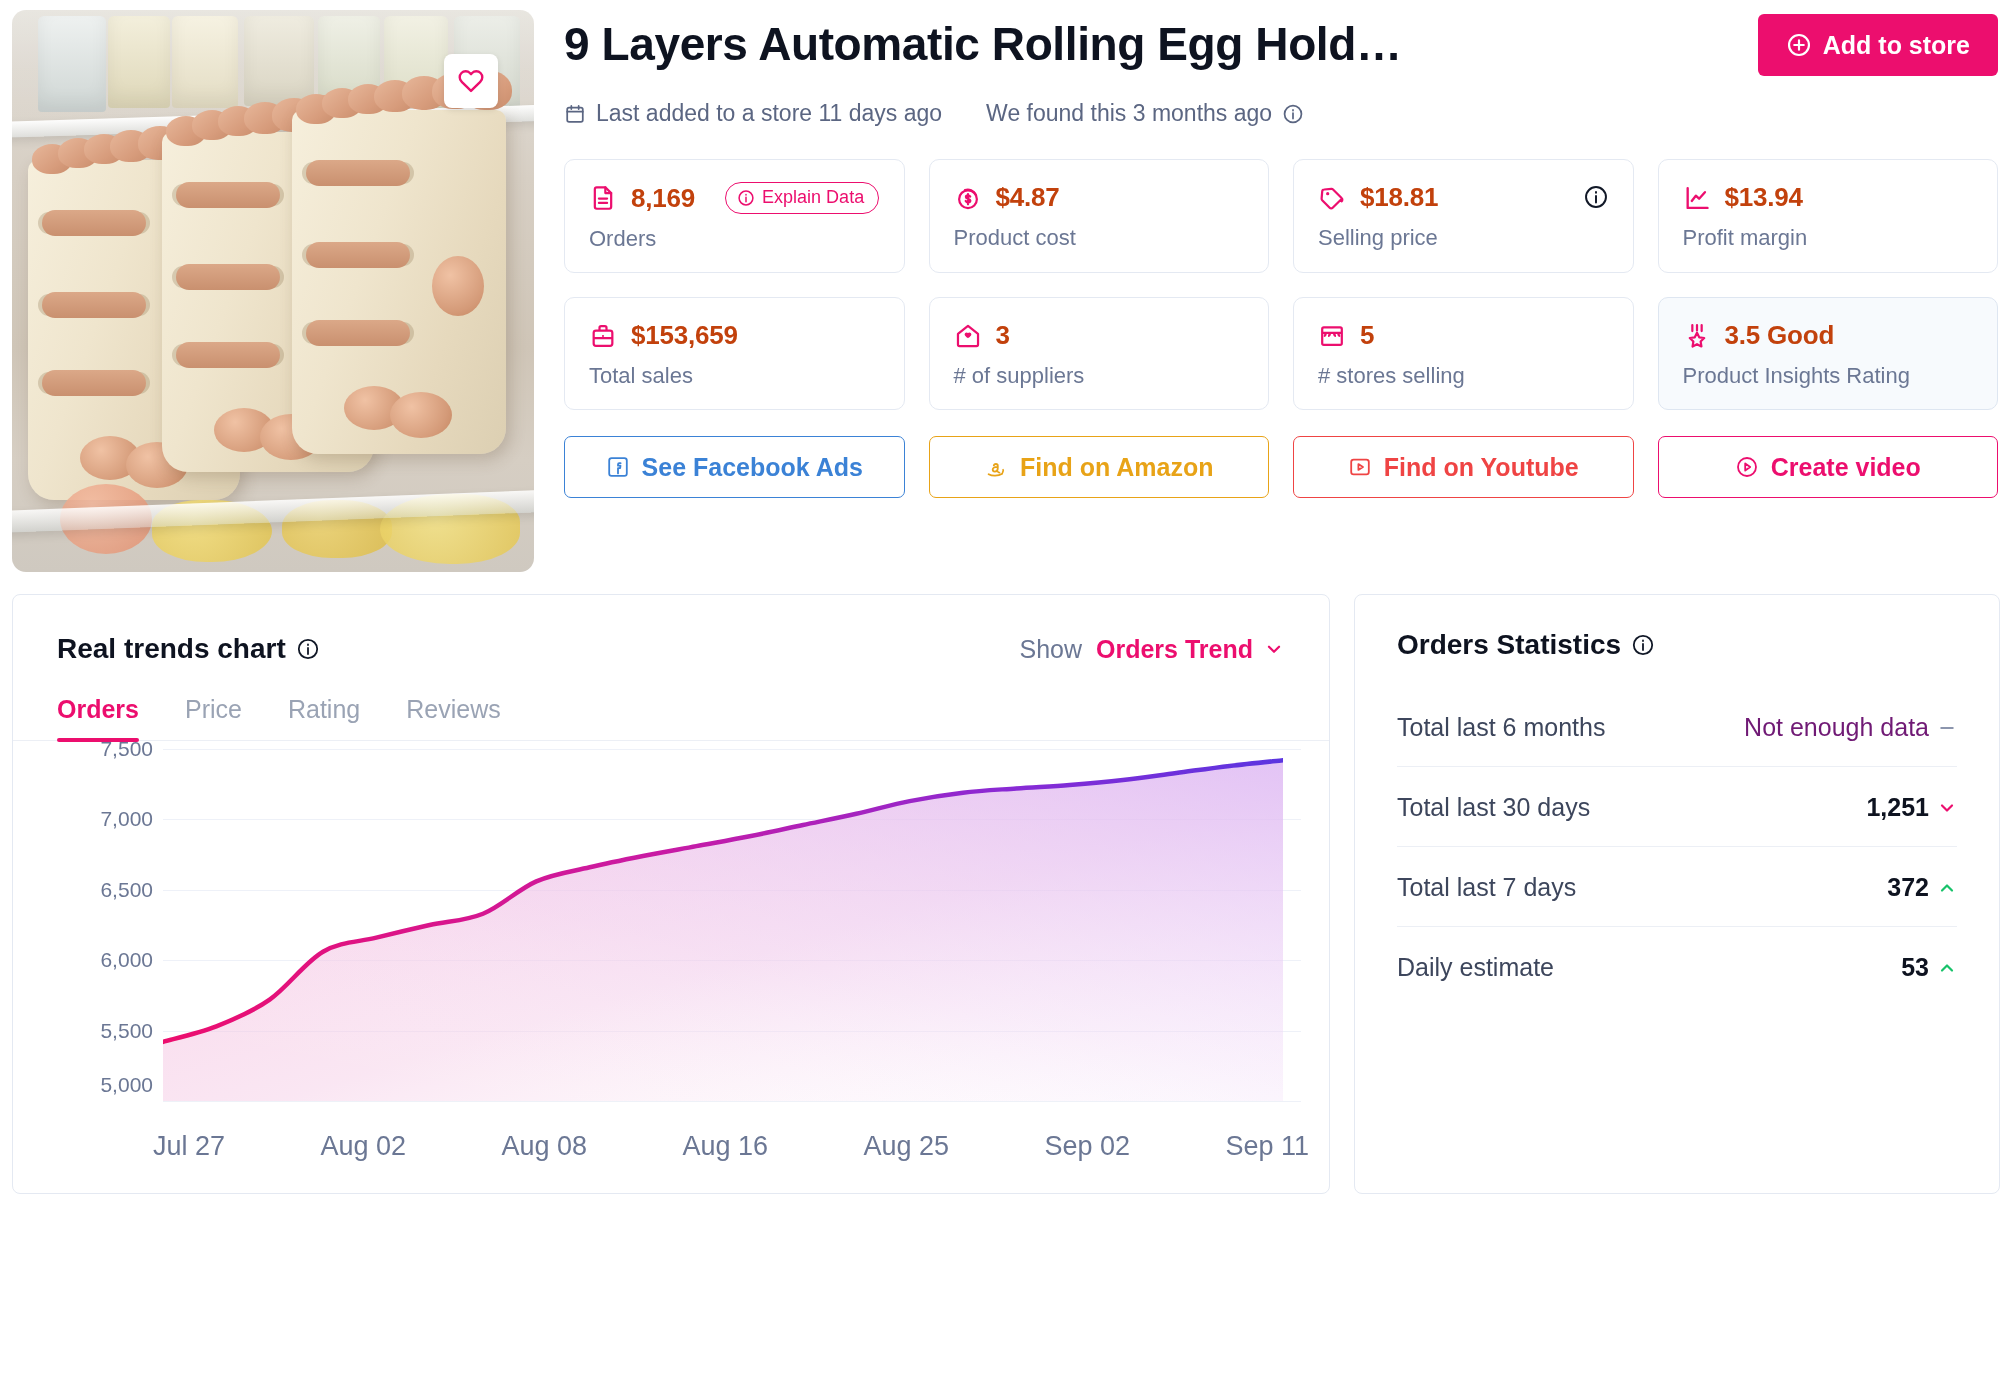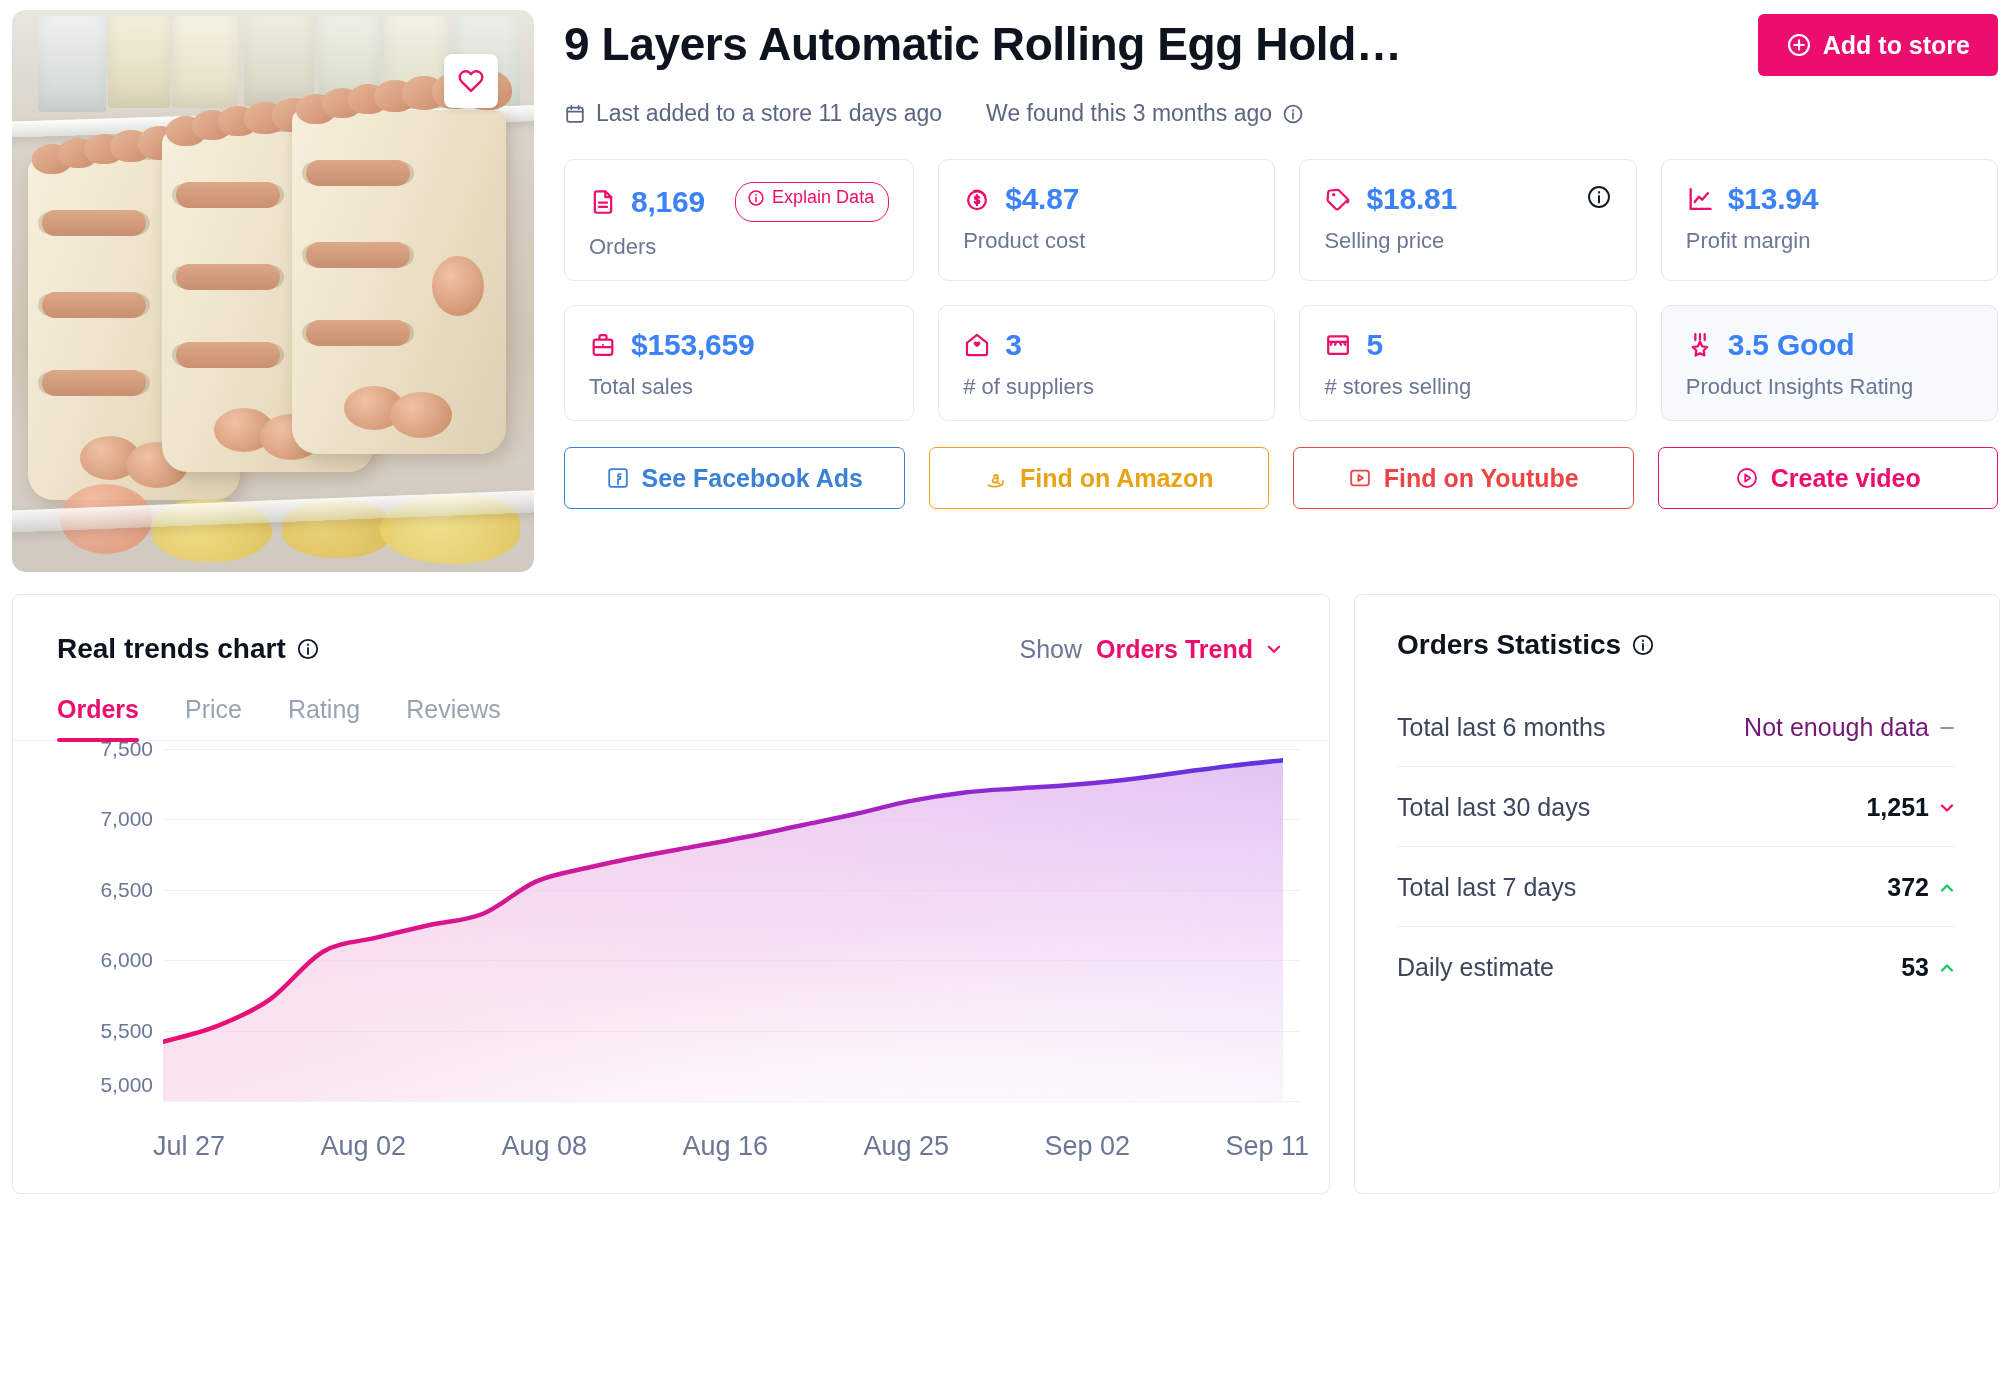--- a/index.html
+++ b/index.html
@@ -97,25 +97,25 @@
   .sub-item { display:flex; align-items:center; gap: 10px; font-size: 23px; color:#5b6682; }
 
   
   .cards { display:grid; grid-template-columns: repeat(4, 1fr); gap: 24px; margin-top: 32px; }
   .card {
     border:1px solid #e4e9f2; border-radius: 10px; background:#fff;
     padding: 22px 24px 20px 24px; min-height: 100px; position:relative;
   }
   .card.highlight { background:#f7fafd; border-color:#dee6f1; }
   .card-top { display:flex; align-items:center; gap: 14px; }
-  .card-val { font-size: 30px; font-weight: 600; color:#3b82f6; letter-spacing:-0.2px; }
+  .card-val { font-size: 26px; font-weight: 600; color:#c2410c; letter-spacing:-0.2px; }
   .card-label { font-size: 22px; color:#6b7794; margin-top: 12px; }
   .explain-pill {
     margin-left: 16px; border:1.6px solid #ec0e6e; color:#ec0e6e; border-radius: 18px;
-    padding: 4px 14px 13px 11px; font-size: 18px; font-weight:500;
+    padding: 4px 14px 5px 11px; font-size: 18px; font-weight:500;
     display:inline-flex; align-items:center; gap:7px; cursor:pointer; white-space:nowrap;
   }
   .info-corner { position:absolute; top: 24px; right: 24px; cursor:pointer; }
 
   
   .actions { display:grid; grid-template-columns: repeat(4, 1fr); gap: 24px; margin-top: 26px; }
   .act-btn {
     height: 62px; border-radius: 7px; background:#fff; border:1.6px solid;
     display:flex; align-items:center; justify-content:center; gap:12px;
     font-size: 25px; font-weight: 600; cursor:pointer; white-space:nowrap;

